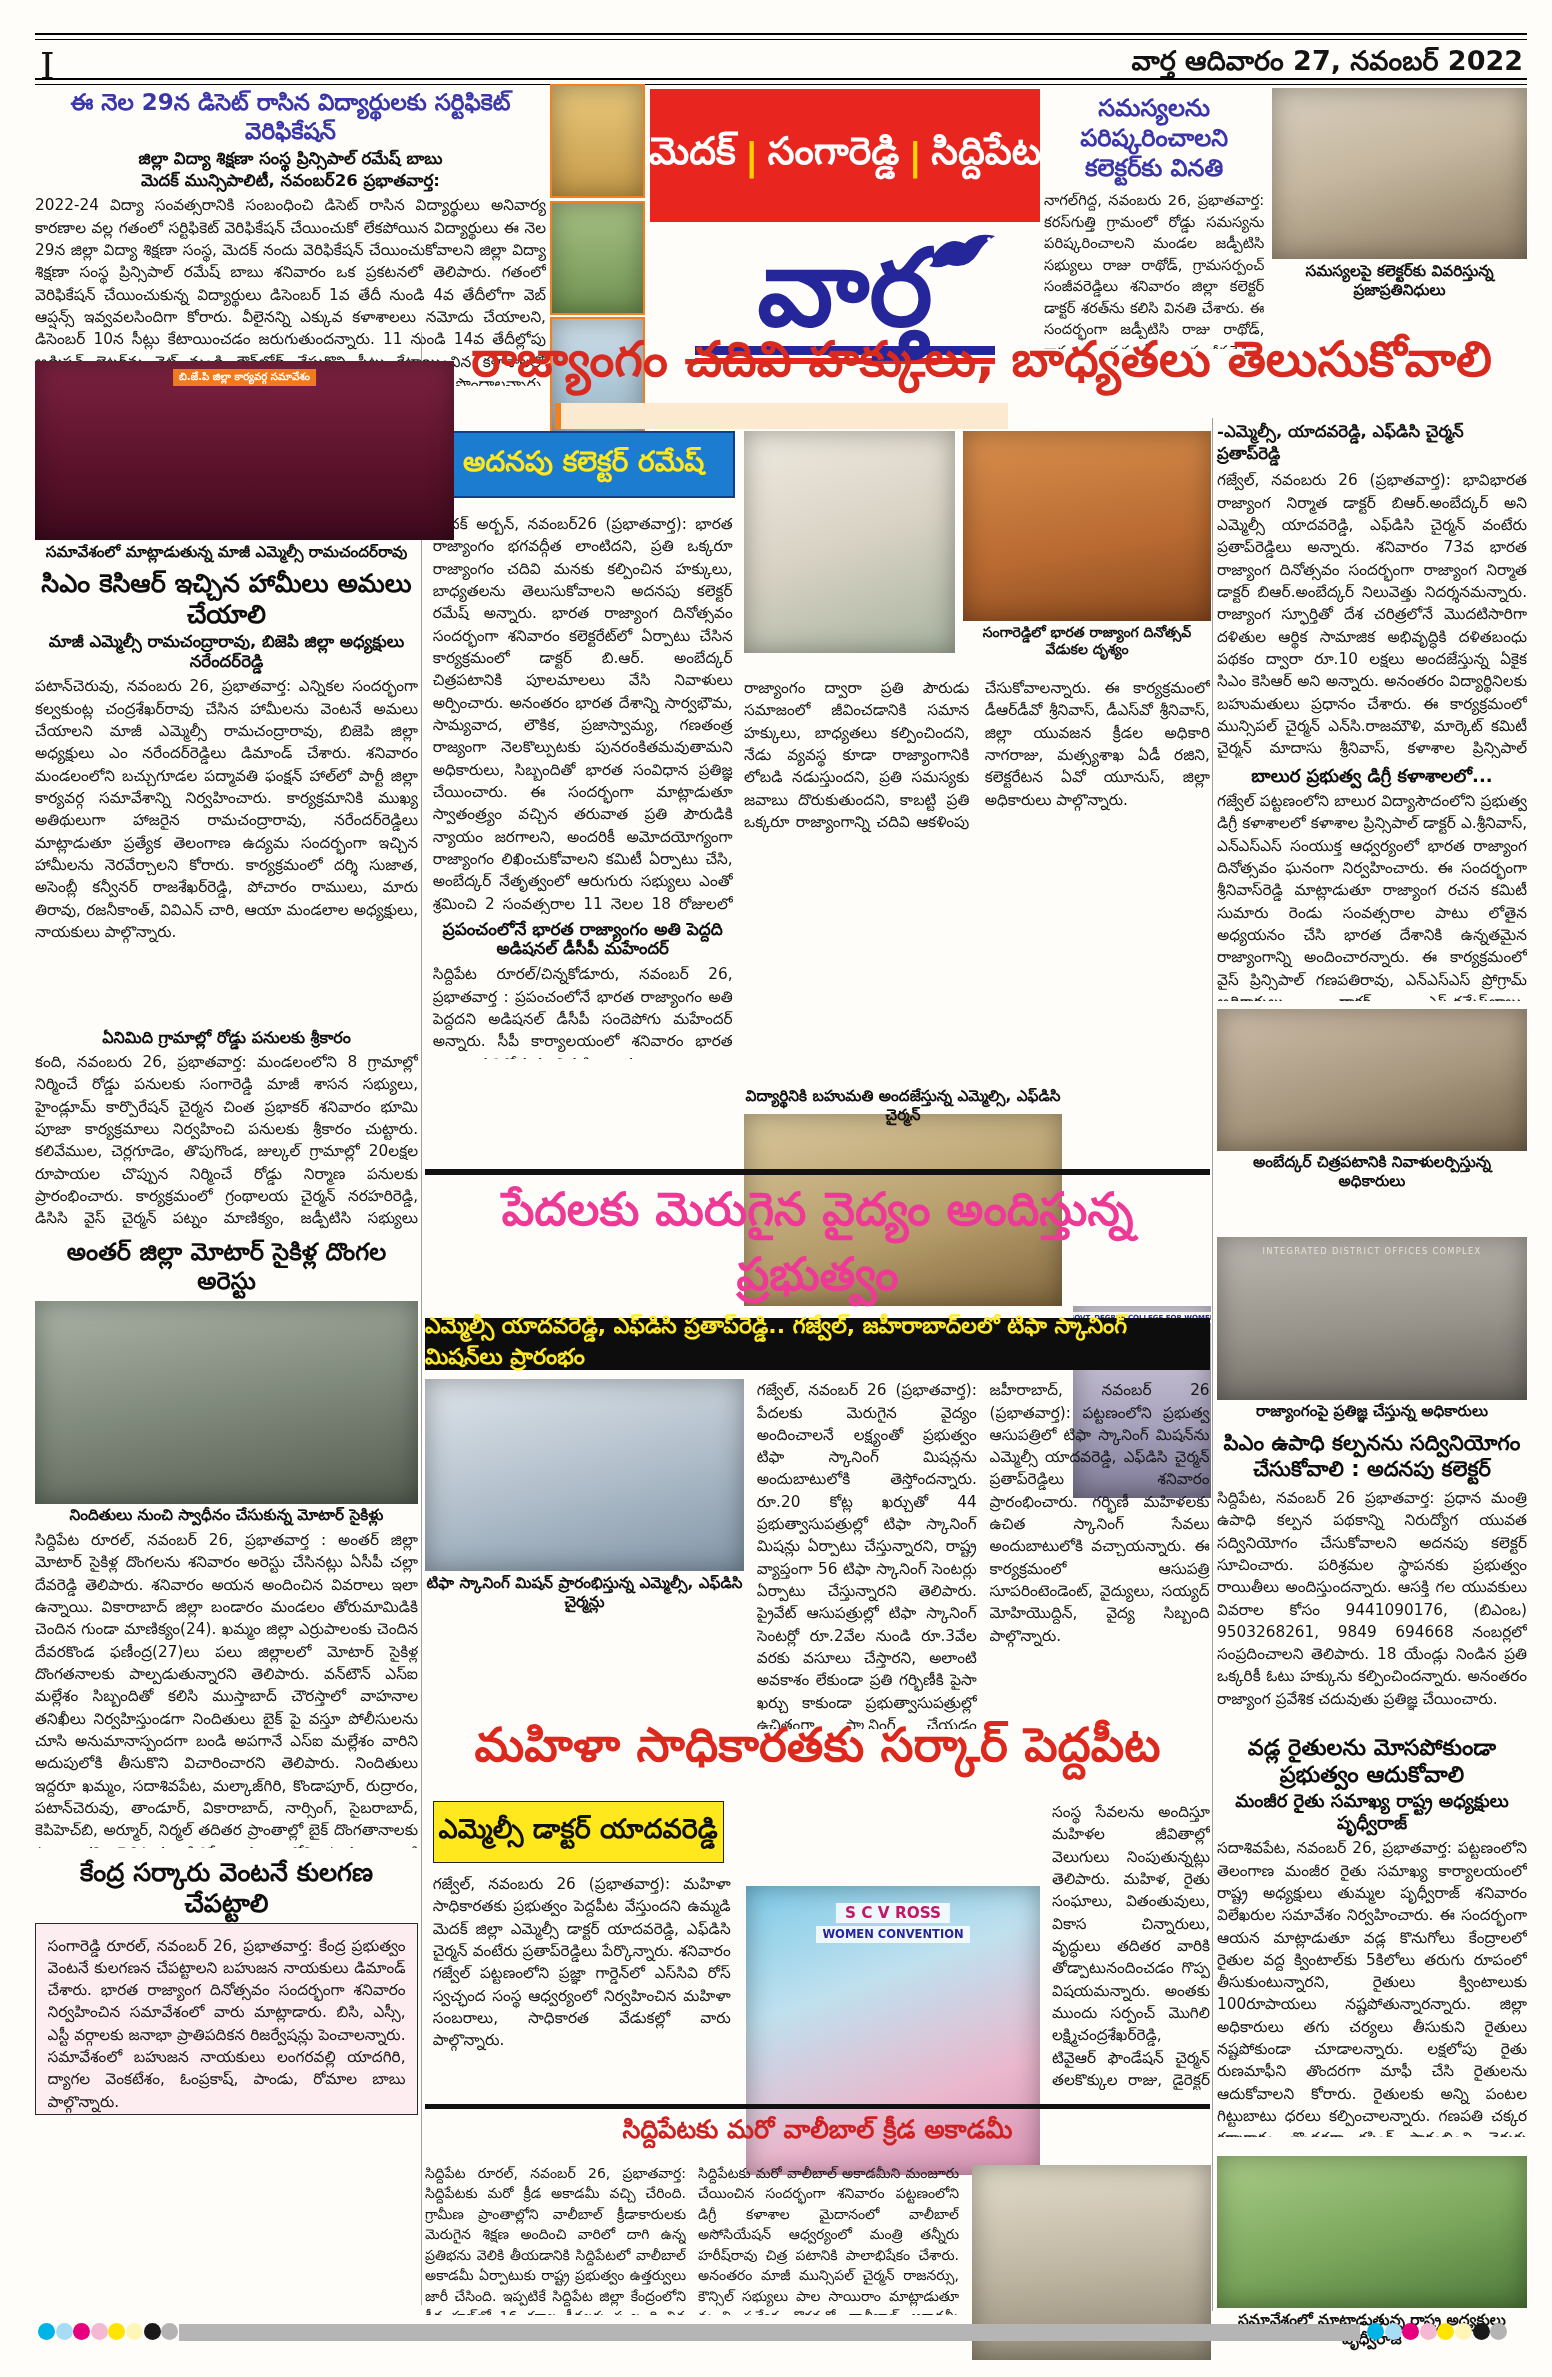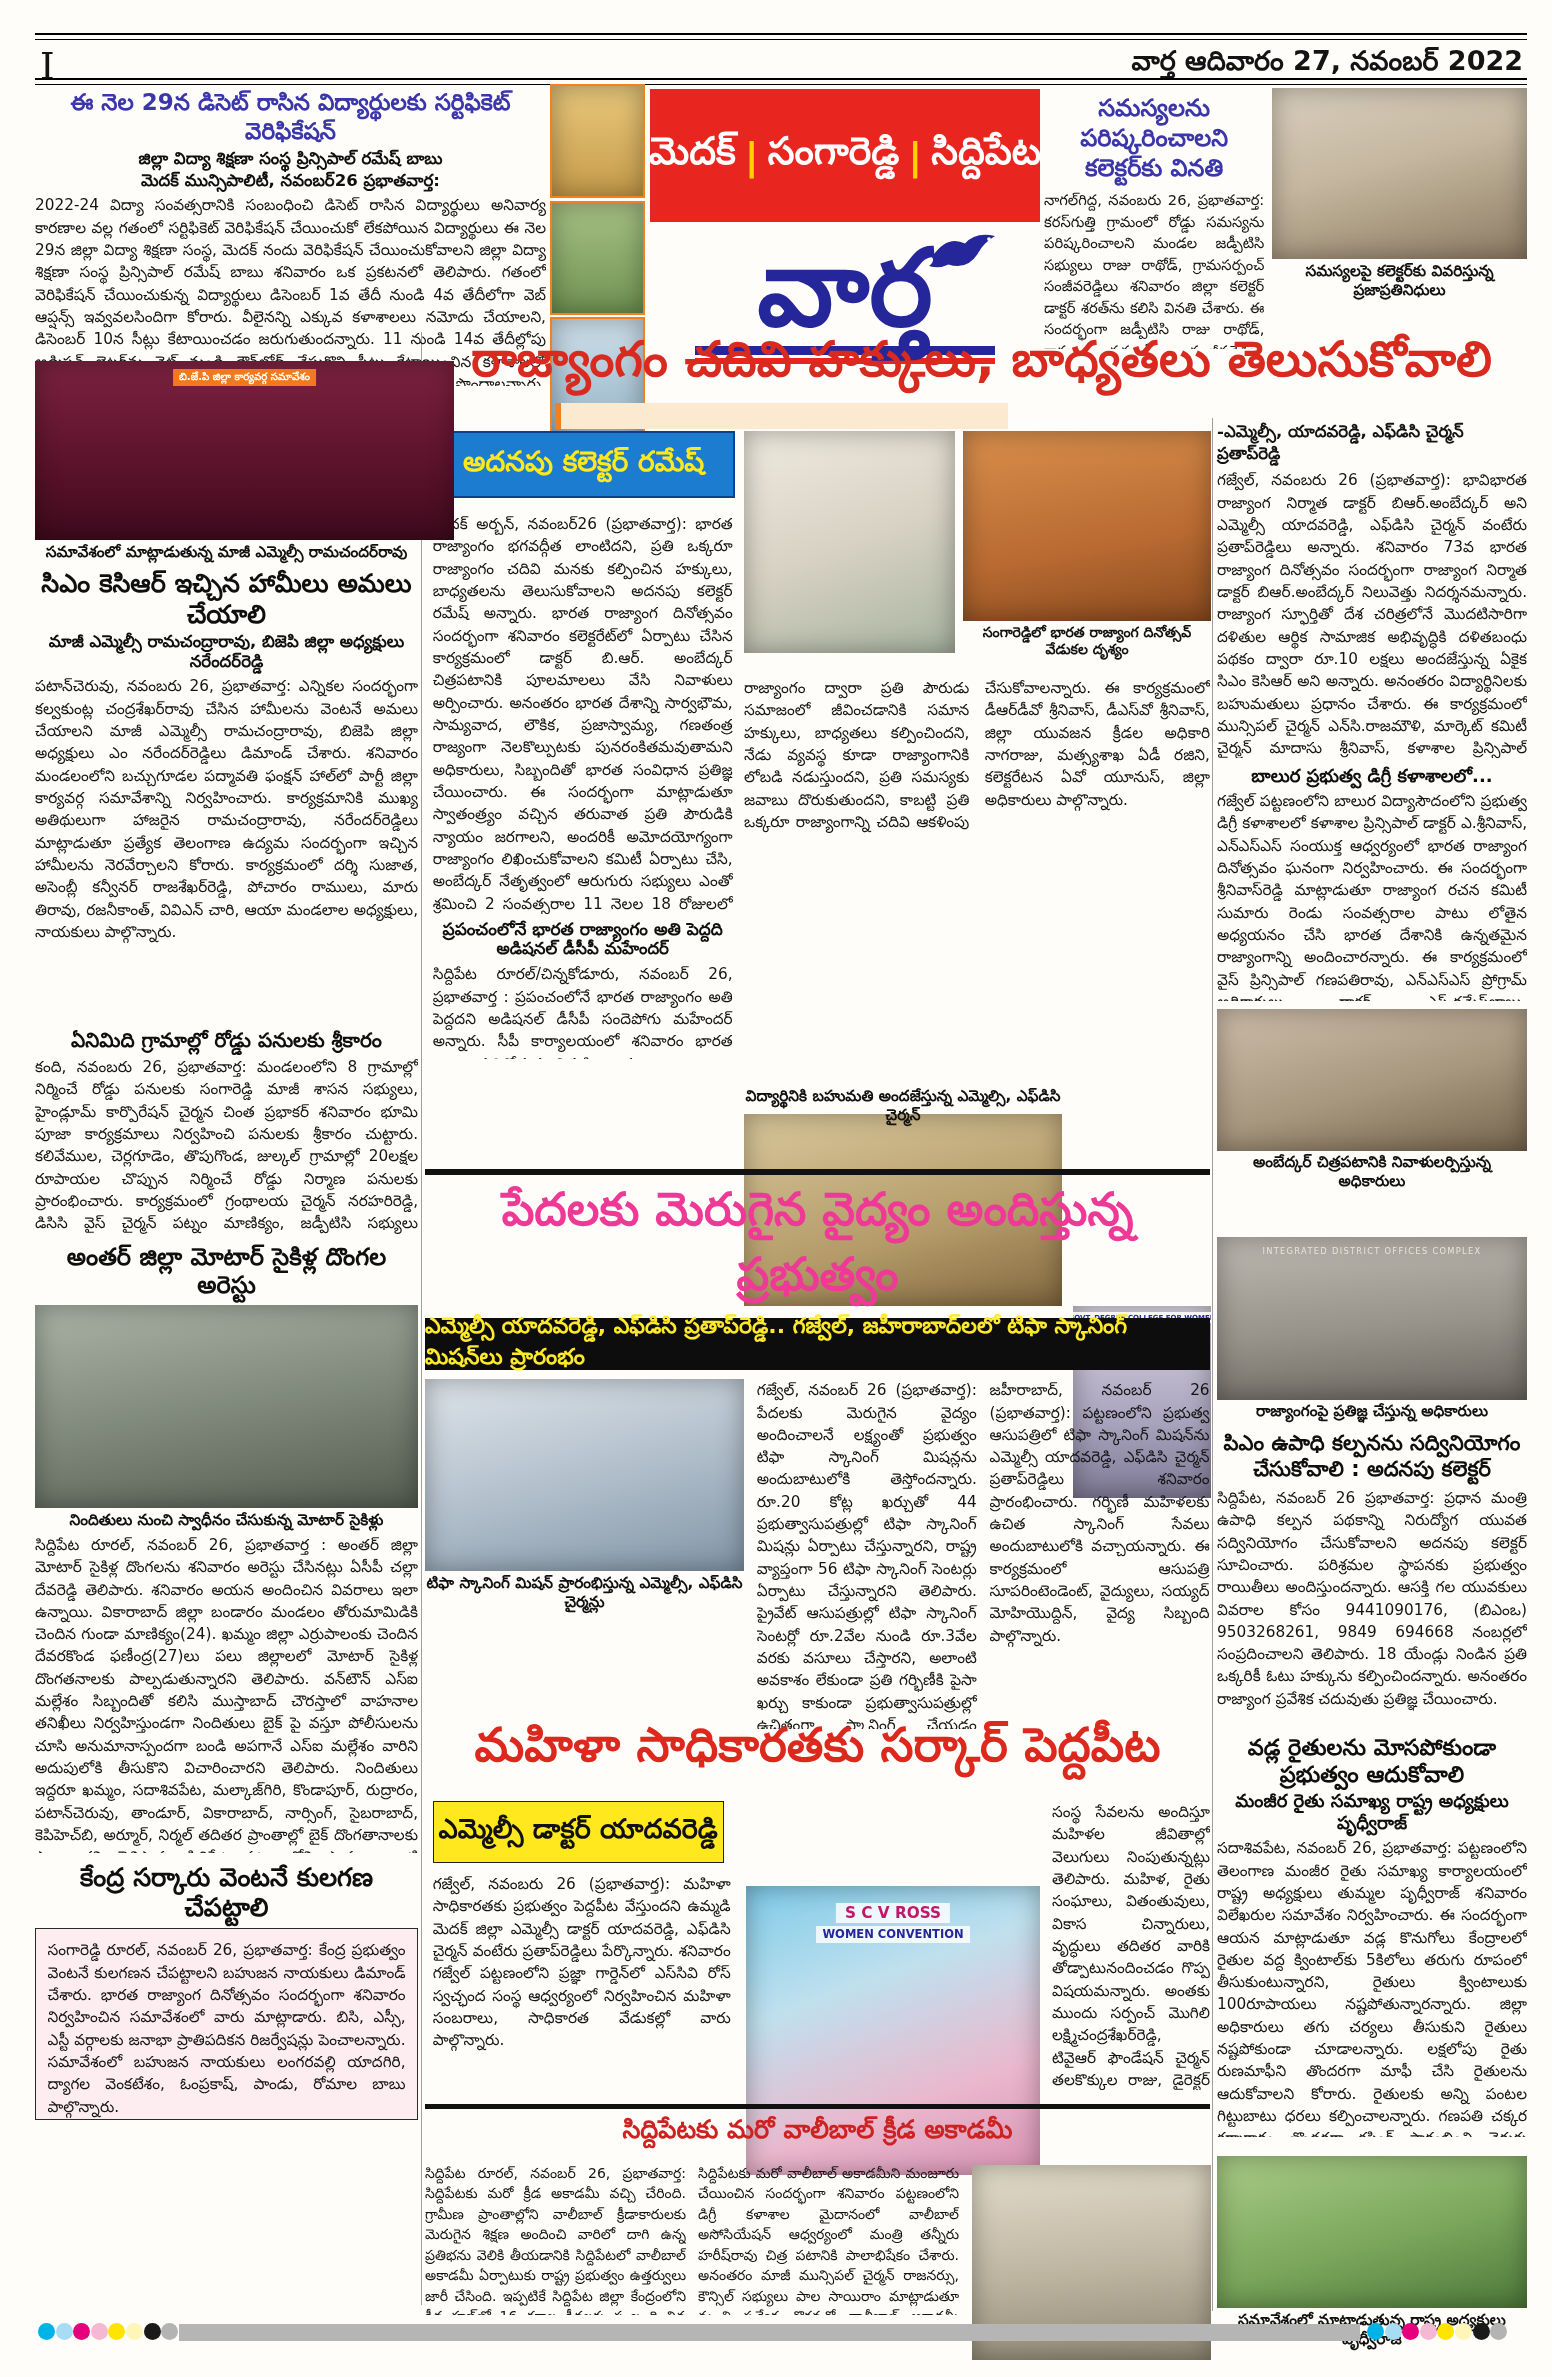--- a/index.html
+++ b/index.html
@@ -163,21 +163,21 @@
   <div class="abs" style="left:35px;top:361px;width:383px;">
     <figure>
       <div class="ph ph-bjp" style="width:419px;height:179px;">
         <div class="ov" style="top:7.7px;background:#f07a1f;color:#fff;font-size:10.2px;font-weight:bold;padding:1.9px 6.4px;">బి.జే.పి జిల్లా కార్యవర్గ సమావేశం</div>
       </div>
       <figcaption class="cap" style="margin-top:2.6px;">సమావేశంలో మాట్లాడుతున్న మాజీ ఎమ్మెల్సీ రామచందర్‌రావు</figcaption>
     </figure>
     <div class="hl-blk" style="font-size:25.5px;margin-top:6.4px;">సిఎం కెసిఆర్ ఇచ్చిన హామీలు అమలు చేయాలి</div>
     <div class="hl-blk" style="font-size:16.6px;margin-top:2.6px;">మాజీ ఎమ్మెల్సీ రామచంద్రారావు, బిజెపి జిల్లా అధ్యక్షులు నరేందర్‌రెడ్డి</div>
     <div class="body-txt clip" style="height:345px;margin-top:3.8px;">పటాన్‌చెరువు, నవంబరు 26, ప్రభాతవార్త: ఎన్నికల సందర్భంగా కల్వకుంట్ల చంద్రశేఖర్‌రావు చేసిన హామీలను వెంటనే అమలు చేయాలని మాజీ ఎమ్మెల్సీ రామచంద్రారావు, బిజెపి జిల్లా అధ్యక్షులు ఎం నరేందర్‌రెడ్డిలు డిమాండ్ చేశారు. శనివారం మండలంలోని బచ్చుగూడల పద్మావతి ఫంక్షన్ హాల్‌లో పార్టీ జిల్లా కార్యవర్గ సమావేశాన్ని నిర్వహించారు. కార్యక్రమానికి ముఖ్య అతిథులుగా హాజరైన రామచంద్రారావు, నరేందర్‌రెడ్డిలు మాట్లాడుతూ ప్రత్యేక తెలంగాణ ఉద్యమ సందర్భంగా ఇచ్చిన హామీలను నెరవేర్చాలని కోరారు. కార్యక్రమంలో దర్శి సుజాత, అసెంబ్లీ కన్వీనర్ రాజశేఖర్‌రెడ్డి, పోచారం రాములు, మారు తిరావు, రజనీకాంత్, వివిఎన్ చారి, ఆయా మండలాల అధ్యక్షులు, నాయకులు పాల్గొన్నారు.</div>
-    <div class="hl-blk" style="font-size:20px;margin-top:7.7px;">ఏనిమిది గ్రామాల్లో రోడ్డు పనులకు శ్రీకారం</div>
+    <div class="hl-blk" style="font-size:16px;margin-top:7.7px;">ఏనిమిది గ్రామాల్లో రోడ్డు పనులకు శ్రీకారం</div>
     <div class="body-txt clip" style="height:179px;margin-top:3.8px;">కంది, నవంబరు 26, ప్రభాతవార్త: మండలంలోని 8 గ్రామాల్లో నిర్మించే రోడ్డు పనులకు సంగారెడ్డి మాజీ శాసన సభ్యులు, హైండ్లూమ్ కార్పొరేషన్ చైర్మన చింత ప్రభాకర్ శనివారం భూమి పూజా కార్యక్రమాలు నిర్వహించి పనులకు శ్రీకారం చుట్టారు. కలివేముల, చెర్లగూడెం, తొపుగొండ, జుల్కల్ గ్రామాల్లో 20లక్షల రూపాయల చొప్పున నిర్మించే రోడ్డు నిర్మాణ పనులకు ప్రారంభించారు. కార్యక్రమంలో గ్రంథాలయ చైర్మన్ నరహరిరెడ్డి, డిసిసి వైస్ చైర్మన్ పట్నం మాణిక్యం, జడ్పీటిసి సభ్యులు కొండల్‌రెడ్డి, పిఎసిఎస్ చైర్మన్ ప్రభాకర్‌రెడ్డి, సర్పంచ్‌లు కవిత మధుసూదన్‌రెడ్డి, ఫరీదా జావిద్, గోపాల్‌రెడ్డి, మండల మైనార్టీ నాయకులు ఖాజా ఖాన్, మండల టిఆర్ఎస్ పార్టీ అధ్యక్షులు మధుసూదన్‌రెడ్డి తదితరులు పాల్గొన్నారు.</div>
     <div class="hl-blk" style="font-size:24px;margin-top:7.7px;">అంతర్ జిల్లా మోటార్ సైకిళ్ల దొంగల అరెస్టు</div>
     <figure style="margin-top:5.1px;">
       <div class="ph ph-bikes" style="width:383px;height:203px;"></div>
       <figcaption class="cap" style="margin-top:2.6px;">నిందితులు నుంచి స్వాధీనం చేసుకున్న మోటార్ సైకిళ్లు</figcaption>
     </figure>
     <div class="body-txt clip" style="height:319px;margin-top:3.8px;">సిద్దిపేట రూరల్, నవంబర్ 26, ప్రభాతవార్త : అంతర్ జిల్లా మోటార్ సైకిళ్ల దొంగలను శనివారం అరెస్టు చేసినట్లు ఏసీపీ చల్లా దేవరెడ్డి తెలిపారు. శనివారం అయన అందించిన వివరాలు ఇలా ఉన్నాయి. వికారాబాద్ జిల్లా బండారం మండలం తోరుమామిడికి చెందిన గుండా మాణిక్యం(24). ఖమ్మం జిల్లా ఎర్రుపాలంకు చెందిన దేవరకొండ ఫణీంద్ర(27)లు పలు జిల్లాలలో మోటార్ సైకిళ్ల దొంగతనాలకు పాల్పడుతున్నారని తెలిపారు. వన్‌టౌన్ ఎస్ఐ మల్లేశం సిబ్బందితో కలిసి ముస్తాబాద్ చౌరస్తాలో వాహనాల తనిఖీలు నిర్వహిస్తుండగా నిందితులు బైక్ పై వస్తూ పోలీసులను చూసి అనుమానాస్పందగా బండి అపగానే ఎస్ఐ మల్లేశం వారిని అదుపులోకి తీసుకొని విచారించారని తెలిపారు. నిందితులు ఇద్దరూ ఖమ్మం, సదాశివపేట, మల్కాజ్‌గిరి, కొండాపూర్, రుద్రారం, పటాన్‌చెరువు, తాండూర్, వికారాబాద్, నార్సింగ్, సైబరాబాద్, కెపిహెచ్‌బి, అర్మూర్, నిర్మల్ తదితర ప్రాంతాల్లో బైక్ దొంగతానాలకు పాల్పడ్డారని తెలిపారు. సిద్దిపేట పట్టణంలోని షాదుల్లా ఇంటి అవరణలో దాచిపెట్టిన 9 మోటార్ సైకిళ్లను స్వాధీనం చేసుకున్నట్లు వివరించారు. షాదుల్లా పరారిలో ఉన్నారని త్వరలోనే పట్టుకుంటామన్నారు. మోటార్ సైకిళ్ల దొంగతనాల కేసును చాకచాక్యంగా చేధించిన వన్‌టౌన్ సీఐ బిక్షపతి, ఎస్ఐ సంజయ్, మల్లేశం, నర్సింగరావులను, క్రైం పార్టీ సిబ్బంది కనకరాజు, రాజు, భూంలింగలన ఏసీపీ అభినందించారు.</div>
     <div class="hl-blk" style="font-size:25.5px;margin-top:9px;">కేంద్ర సర్కారు వెంటనే కులగణ చేపట్టాలి</div>
     <div class="box-pink body-txt clip" style="height:192px;margin-top:5.1px;box-sizing:border-box;">సంగారెడ్డి రూరల్, నవంబర్ 26, ప్రభాతవార్త: కేంద్ర ప్రభుత్వం వెంటనే కులగణన చేపట్టాలని బహుజన నాయకులు డిమాండ్ చేశారు. భారత రాజ్యాంగ దినోత్సవం సందర్భంగా శనివారం నిర్వహించిన సమావేశంలో వారు మాట్లాడారు. బిసి, ఎస్సీ, ఎస్టీ వర్గాలకు జనాభా ప్రాతిపదికన రిజర్వేషన్లు పెంచాలన్నారు. సమావేశంలో బహుజన నాయకులు లంగరవల్లి యాదగిరి, ద్యాగల వెంకటేశం, ఓంప్రకాష్, పాండు, రోమాల బాబు పాల్గొన్నారు.</div>
   </div>

